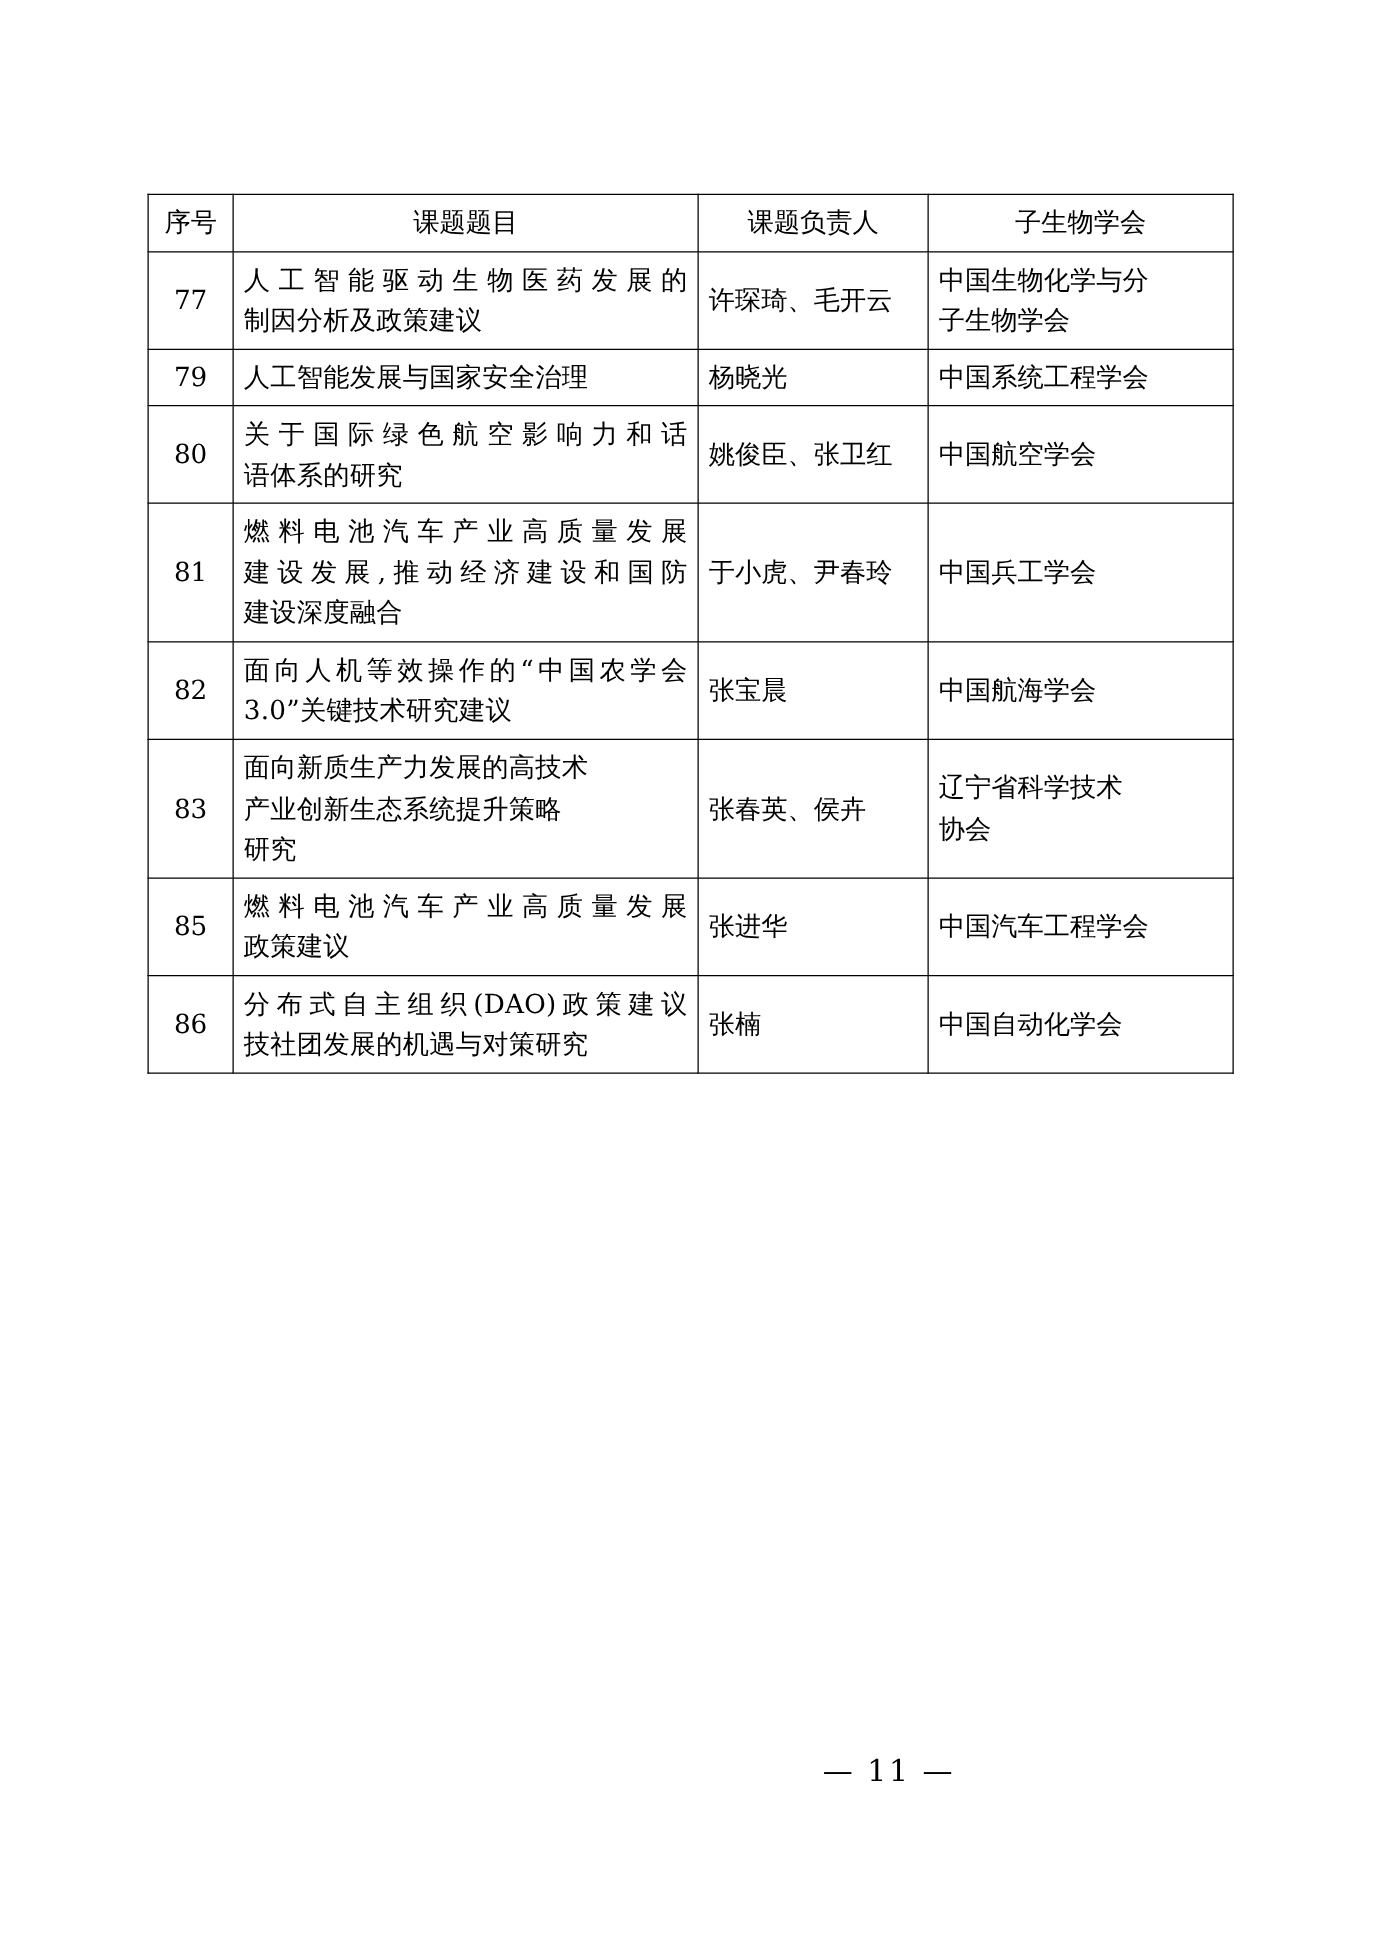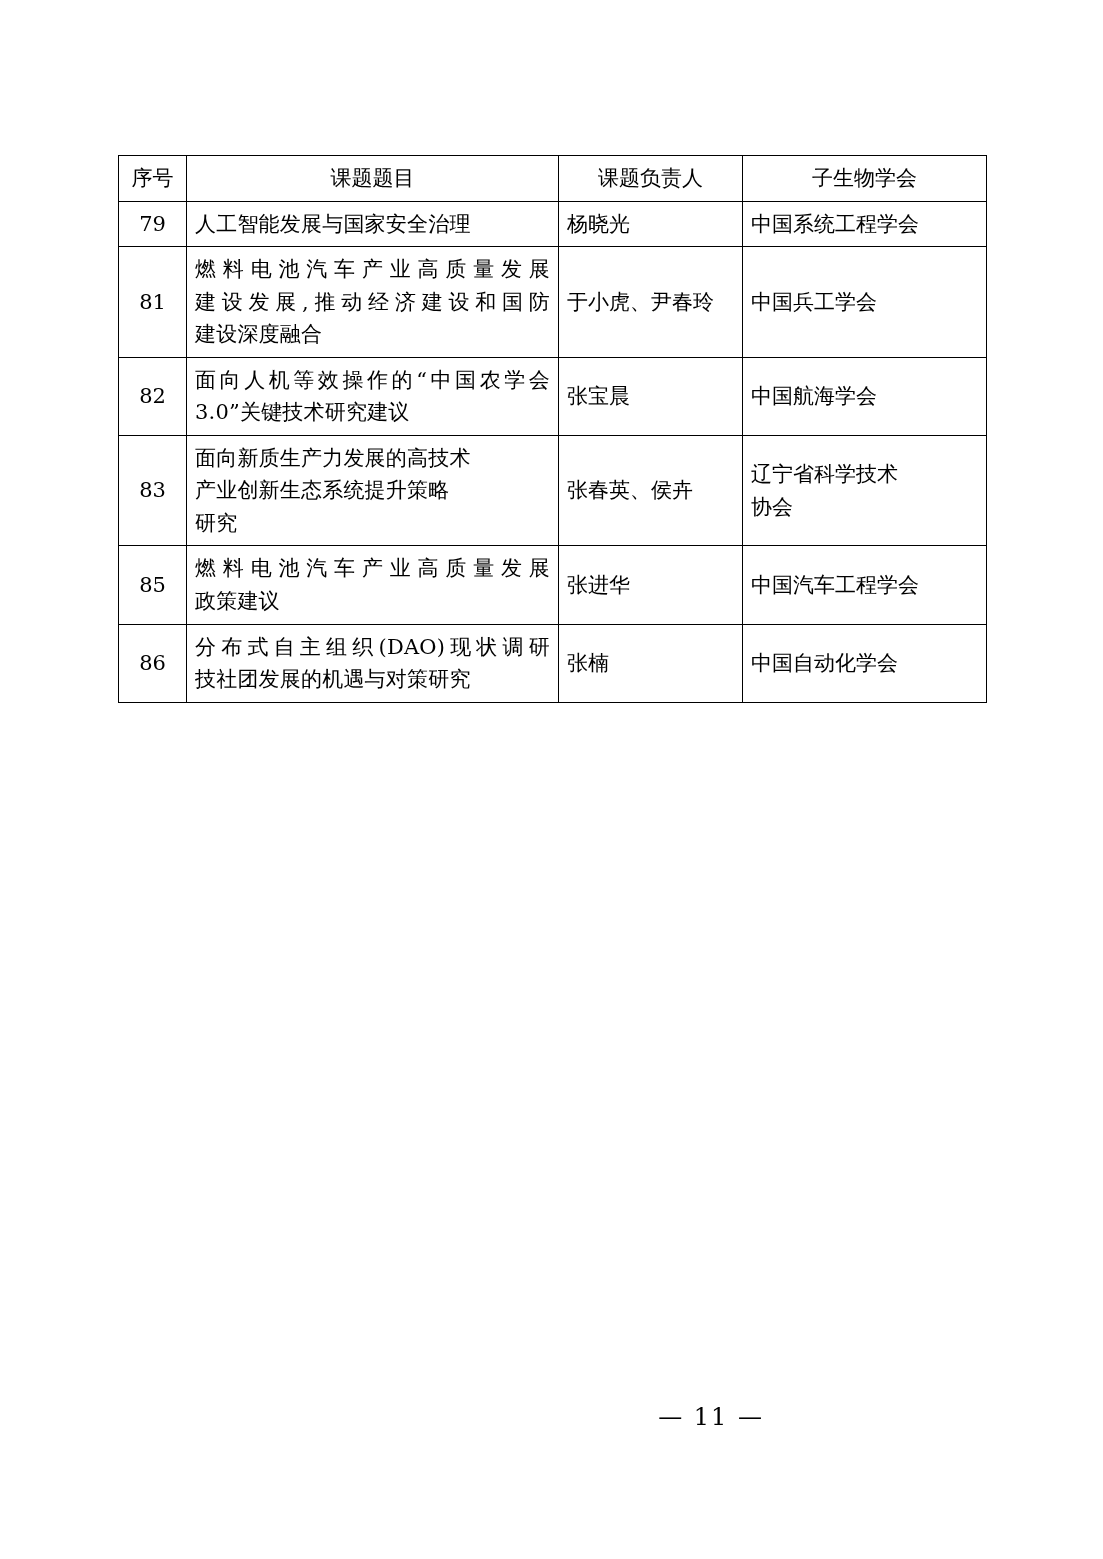--- a/index.html
+++ b/index.html
@@ -106,35 +106,62 @@
       <thead>
         <tr>
           <td>序号</td>
           <td>课题题目</td>
           <td>课题负责人</td>
           <td>子生物学会</td>
         </tr>
       </thead>
       <tbody>
 
+        <tr>
+          <td class="no">77</td>
+          <td class="title just">
+            <span class="ln">人工智能驱动生物医药发展的</span>
+            <span class="ln last">制因分析及政策建议</span>
+          </td>
+          <td class="lead">
+            <span class="ln">许琛琦、毛开云</span>
+          </td>
+          <td class="unit">
+            <span class="ln">中国生物化学与分</span>
+            <span class="ln">子生物学会</span>
+          </td>
+        </tr>
 
 
         <tr>
           <td class="no">79</td>
           <td class="title">
             <span class="ln">人工智能发展与国家安全治理</span>
           </td>
           <td class="lead">
             <span class="ln">杨晓光</span>
           </td>
           <td class="unit">
             <span class="ln">中国系统工程学会</span>
           </td>
         </tr>
 
+        <tr>
+          <td class="no">80</td>
+          <td class="title just">
+            <span class="ln">关于国际绿色航空影响力和话</span>
+            <span class="ln last">语体系的研究</span>
+          </td>
+          <td class="lead">
+            <span class="ln">姚俊臣、张卫红</span>
+          </td>
+          <td class="unit">
+            <span class="ln">中国航空学会</span>
+          </td>
+        </tr>
 
         <tr>
           <td class="no">81</td>
           <td class="title just">
             <span class="ln">燃料电池汽车产业高质量发展</span>
             <span class="ln">建设发展,推动经济建设和国防</span>
             <span class="ln last">建设深度融合</span>
           </td>
           <td class="lead">
             <span class="ln">于小虎、尹春玲</span>
@@ -185,21 +212,21 @@
             <span class="ln">张进华</span>
           </td>
           <td class="unit">
             <span class="ln">中国汽车工程学会</span>
           </td>
         </tr>
 
         <tr>
           <td class="no">86</td>
           <td class="title just">
-            <span class="ln">分布式自主组织(DAO)现状调研</span>
+            <span class="ln">分布式自主组织(DAO)政策建议</span>
             <span class="ln last">技社团发展的机遇与对策研究</span>
           </td>
           <td class="lead">
             <span class="ln">张楠</span>
           </td>
           <td class="unit">
             <span class="ln">中国自动化学会</span>
           </td>
         </tr>
 

